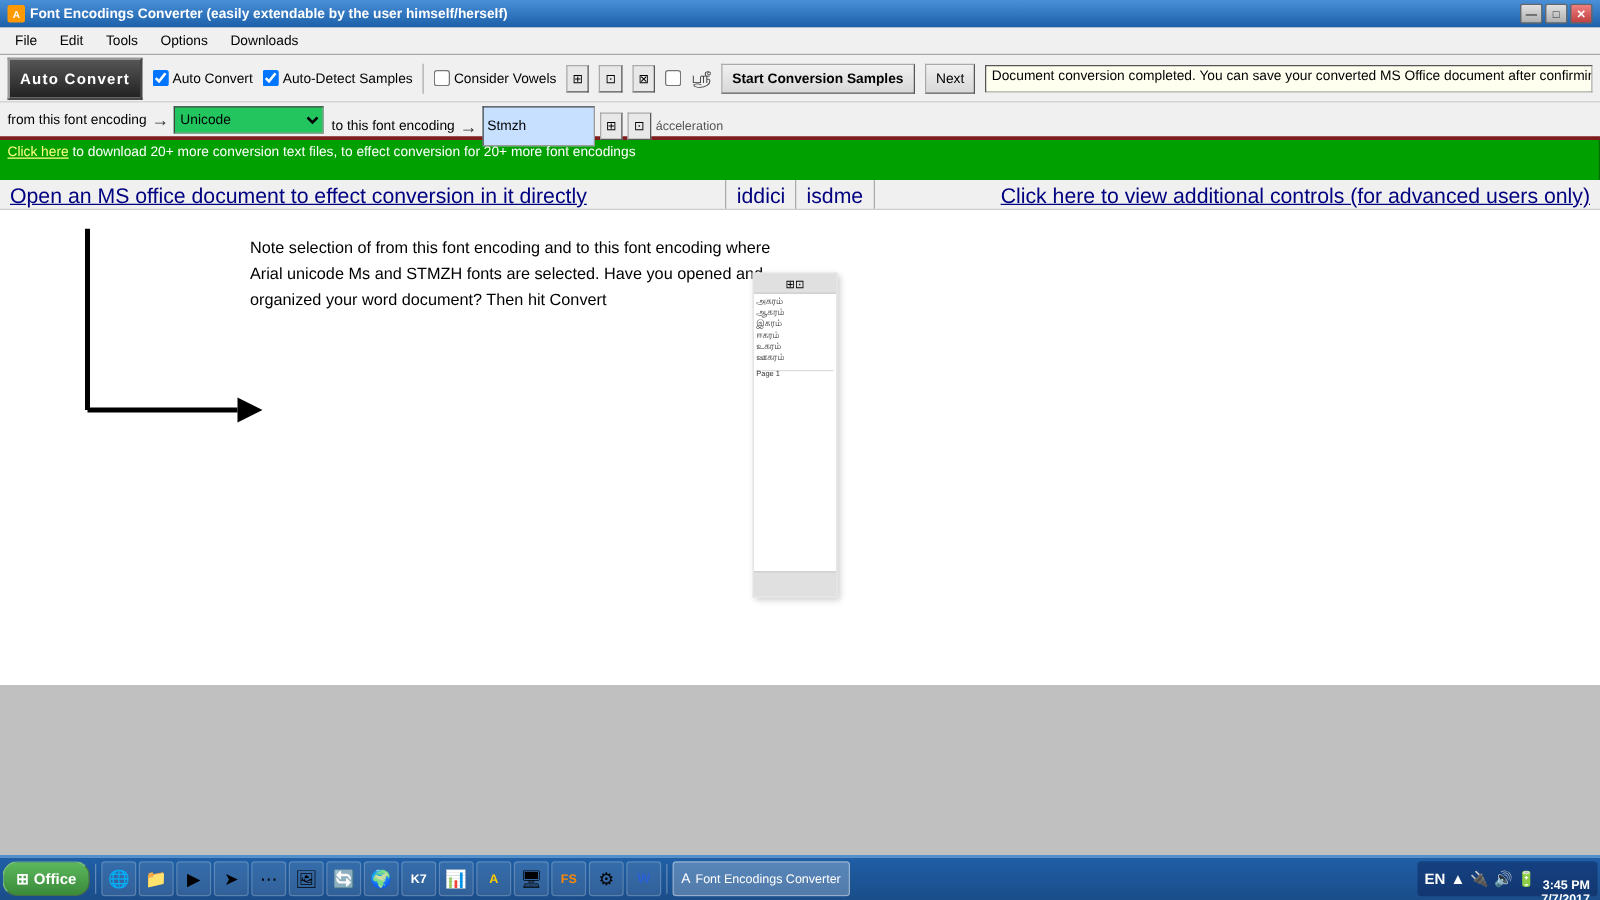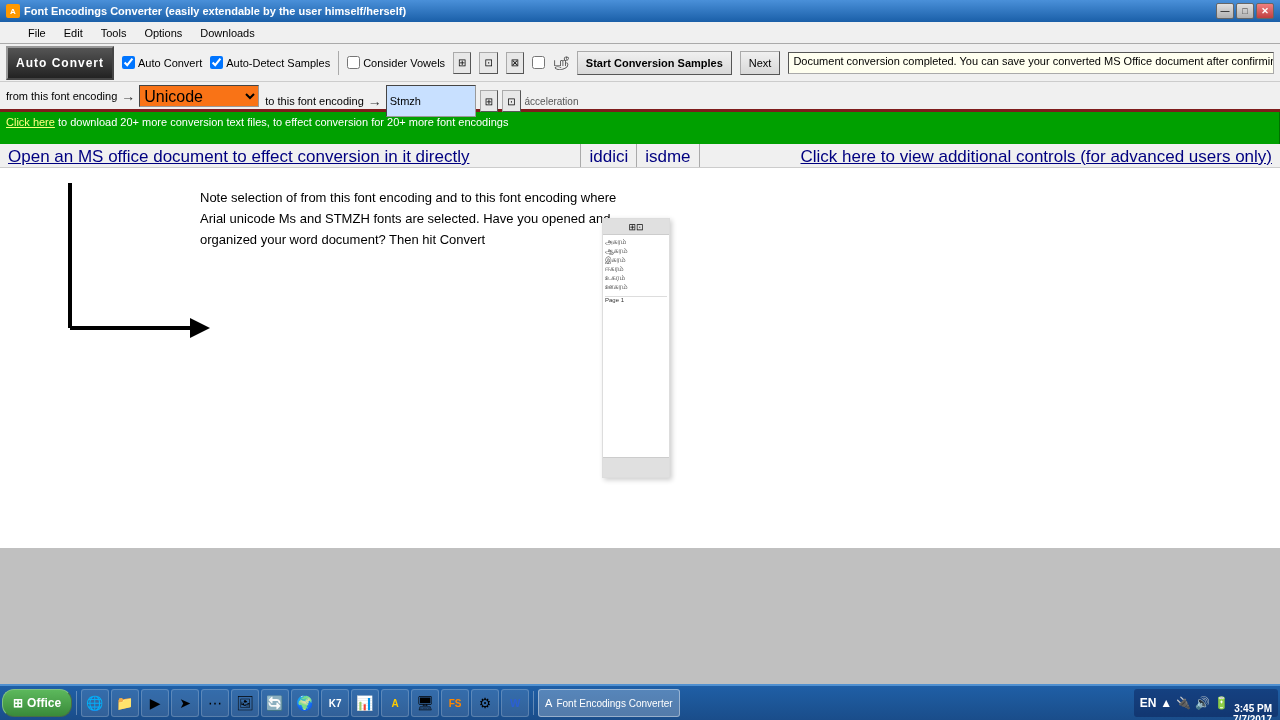--- a/index.html
+++ b/index.html
@@ -26,21 +26,21 @@
       align-items: center; justify-content: center; cursor: pointer; color: #333;
     }
     .tb-btn.close { background: linear-gradient(to bottom, #f08080, #c04040); color: white; }
 
     
     .menu-bar {
       background: #f0f0f0;
       height: 22px;
       display: flex;
       align-items: center;
-      padding: 0 20px;
+      padding: 0 4px;
       border-bottom: 1px solid #aaa;
       gap: 2px;
     }
     .menu-item {
       padding: 2px 8px;
       font-size: 11px;
       cursor: pointer;
       color: #000;
     }
 
@@ -63,21 +63,21 @@
       border: 2px outset #888;
       cursor: pointer;
       min-width: 80px;
       height: 32px;
       letter-spacing: 1px;
     }
     .checkbox-label { display: flex; align-items: center; gap: 3px; font-size: 11px; }
     .checkbox-label input[type=checkbox] { width: 13px; height: 13px; }
     .font-group { display: flex; align-items: center; gap: 4px; font-size: 11px; }
     .font-select {
-      height: 22px; font-size: 16px; border: 1px inset #999; background: #f97316; width: 120px;
+      height: 22px; font-size: 11px; border: 1px inset #999; background: #22c55e; width: 120px;
     }
     .arrow-label { font-size: 14px; color: #333; }
     .font-input {
       height: 32px; font-size: 11px; border: 1px inset #999; background: #c8e0ff; width: 90px; padding: 0 3px;
     }
     .small-btn {
       height: 22px; font-size: 10px; border: 1px outset #aaa; background: #e8e8e8;
       cursor: pointer; padding: 0 4px;
     }
     .start-btn {

